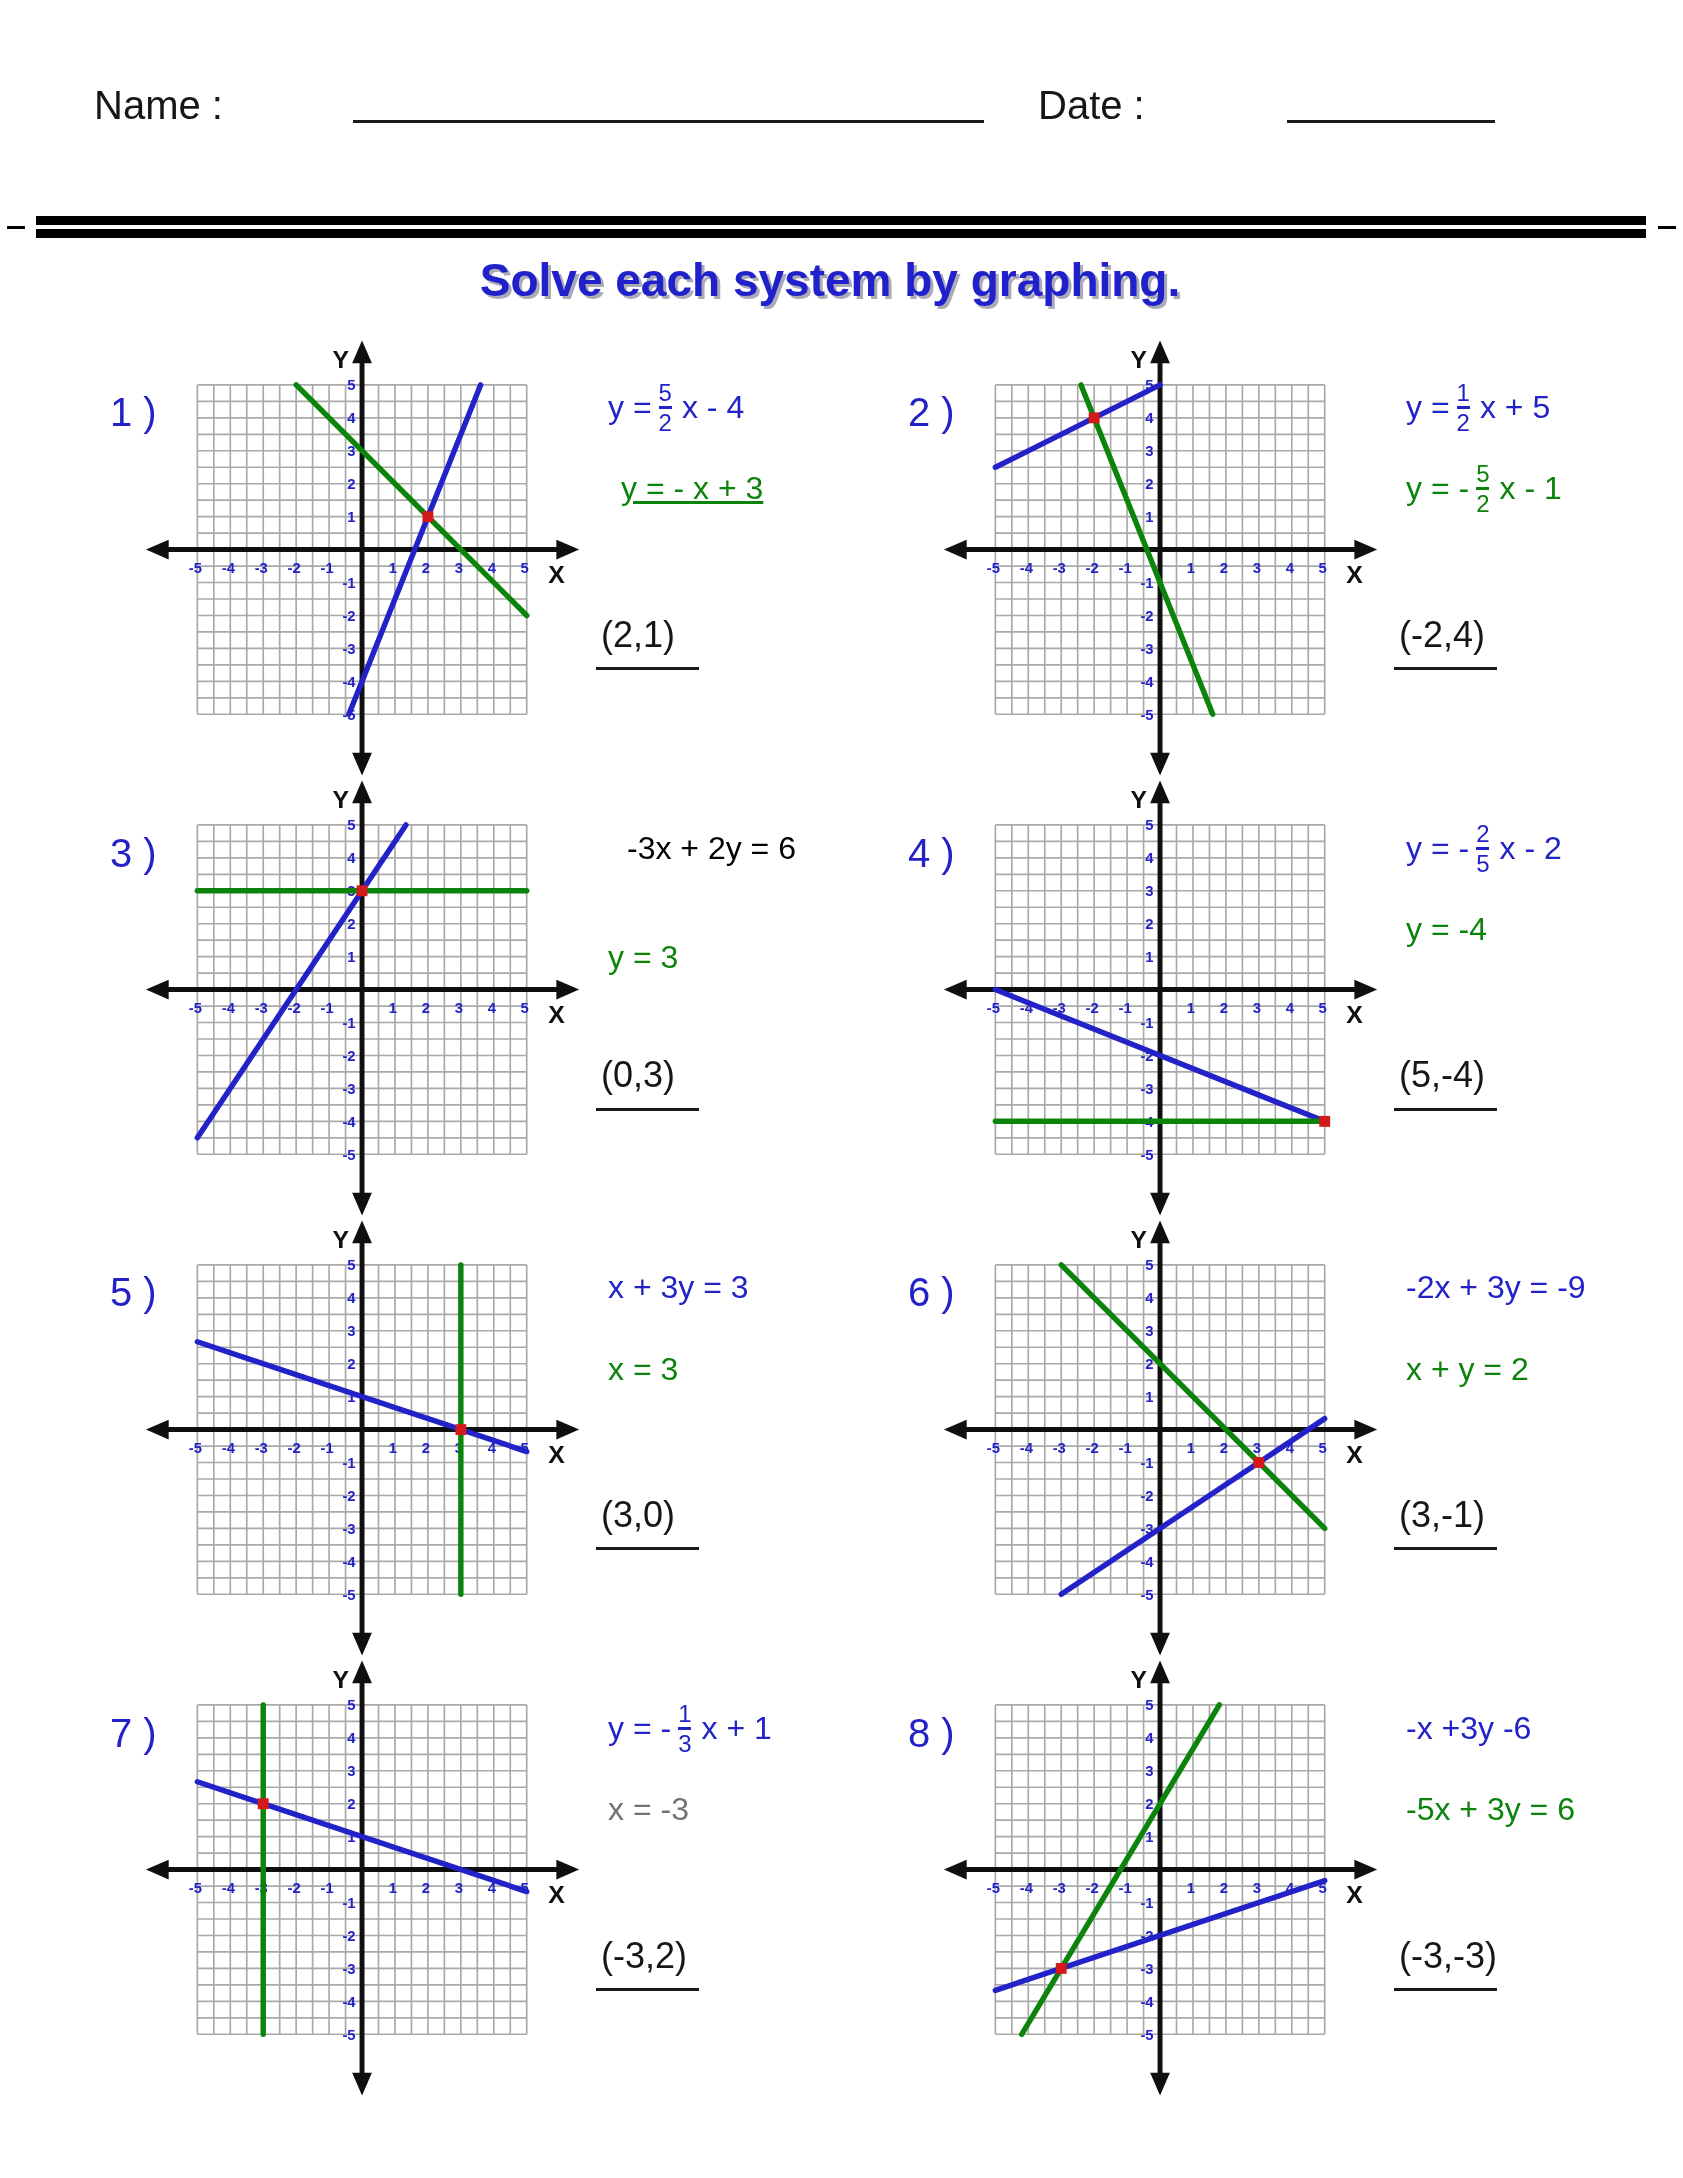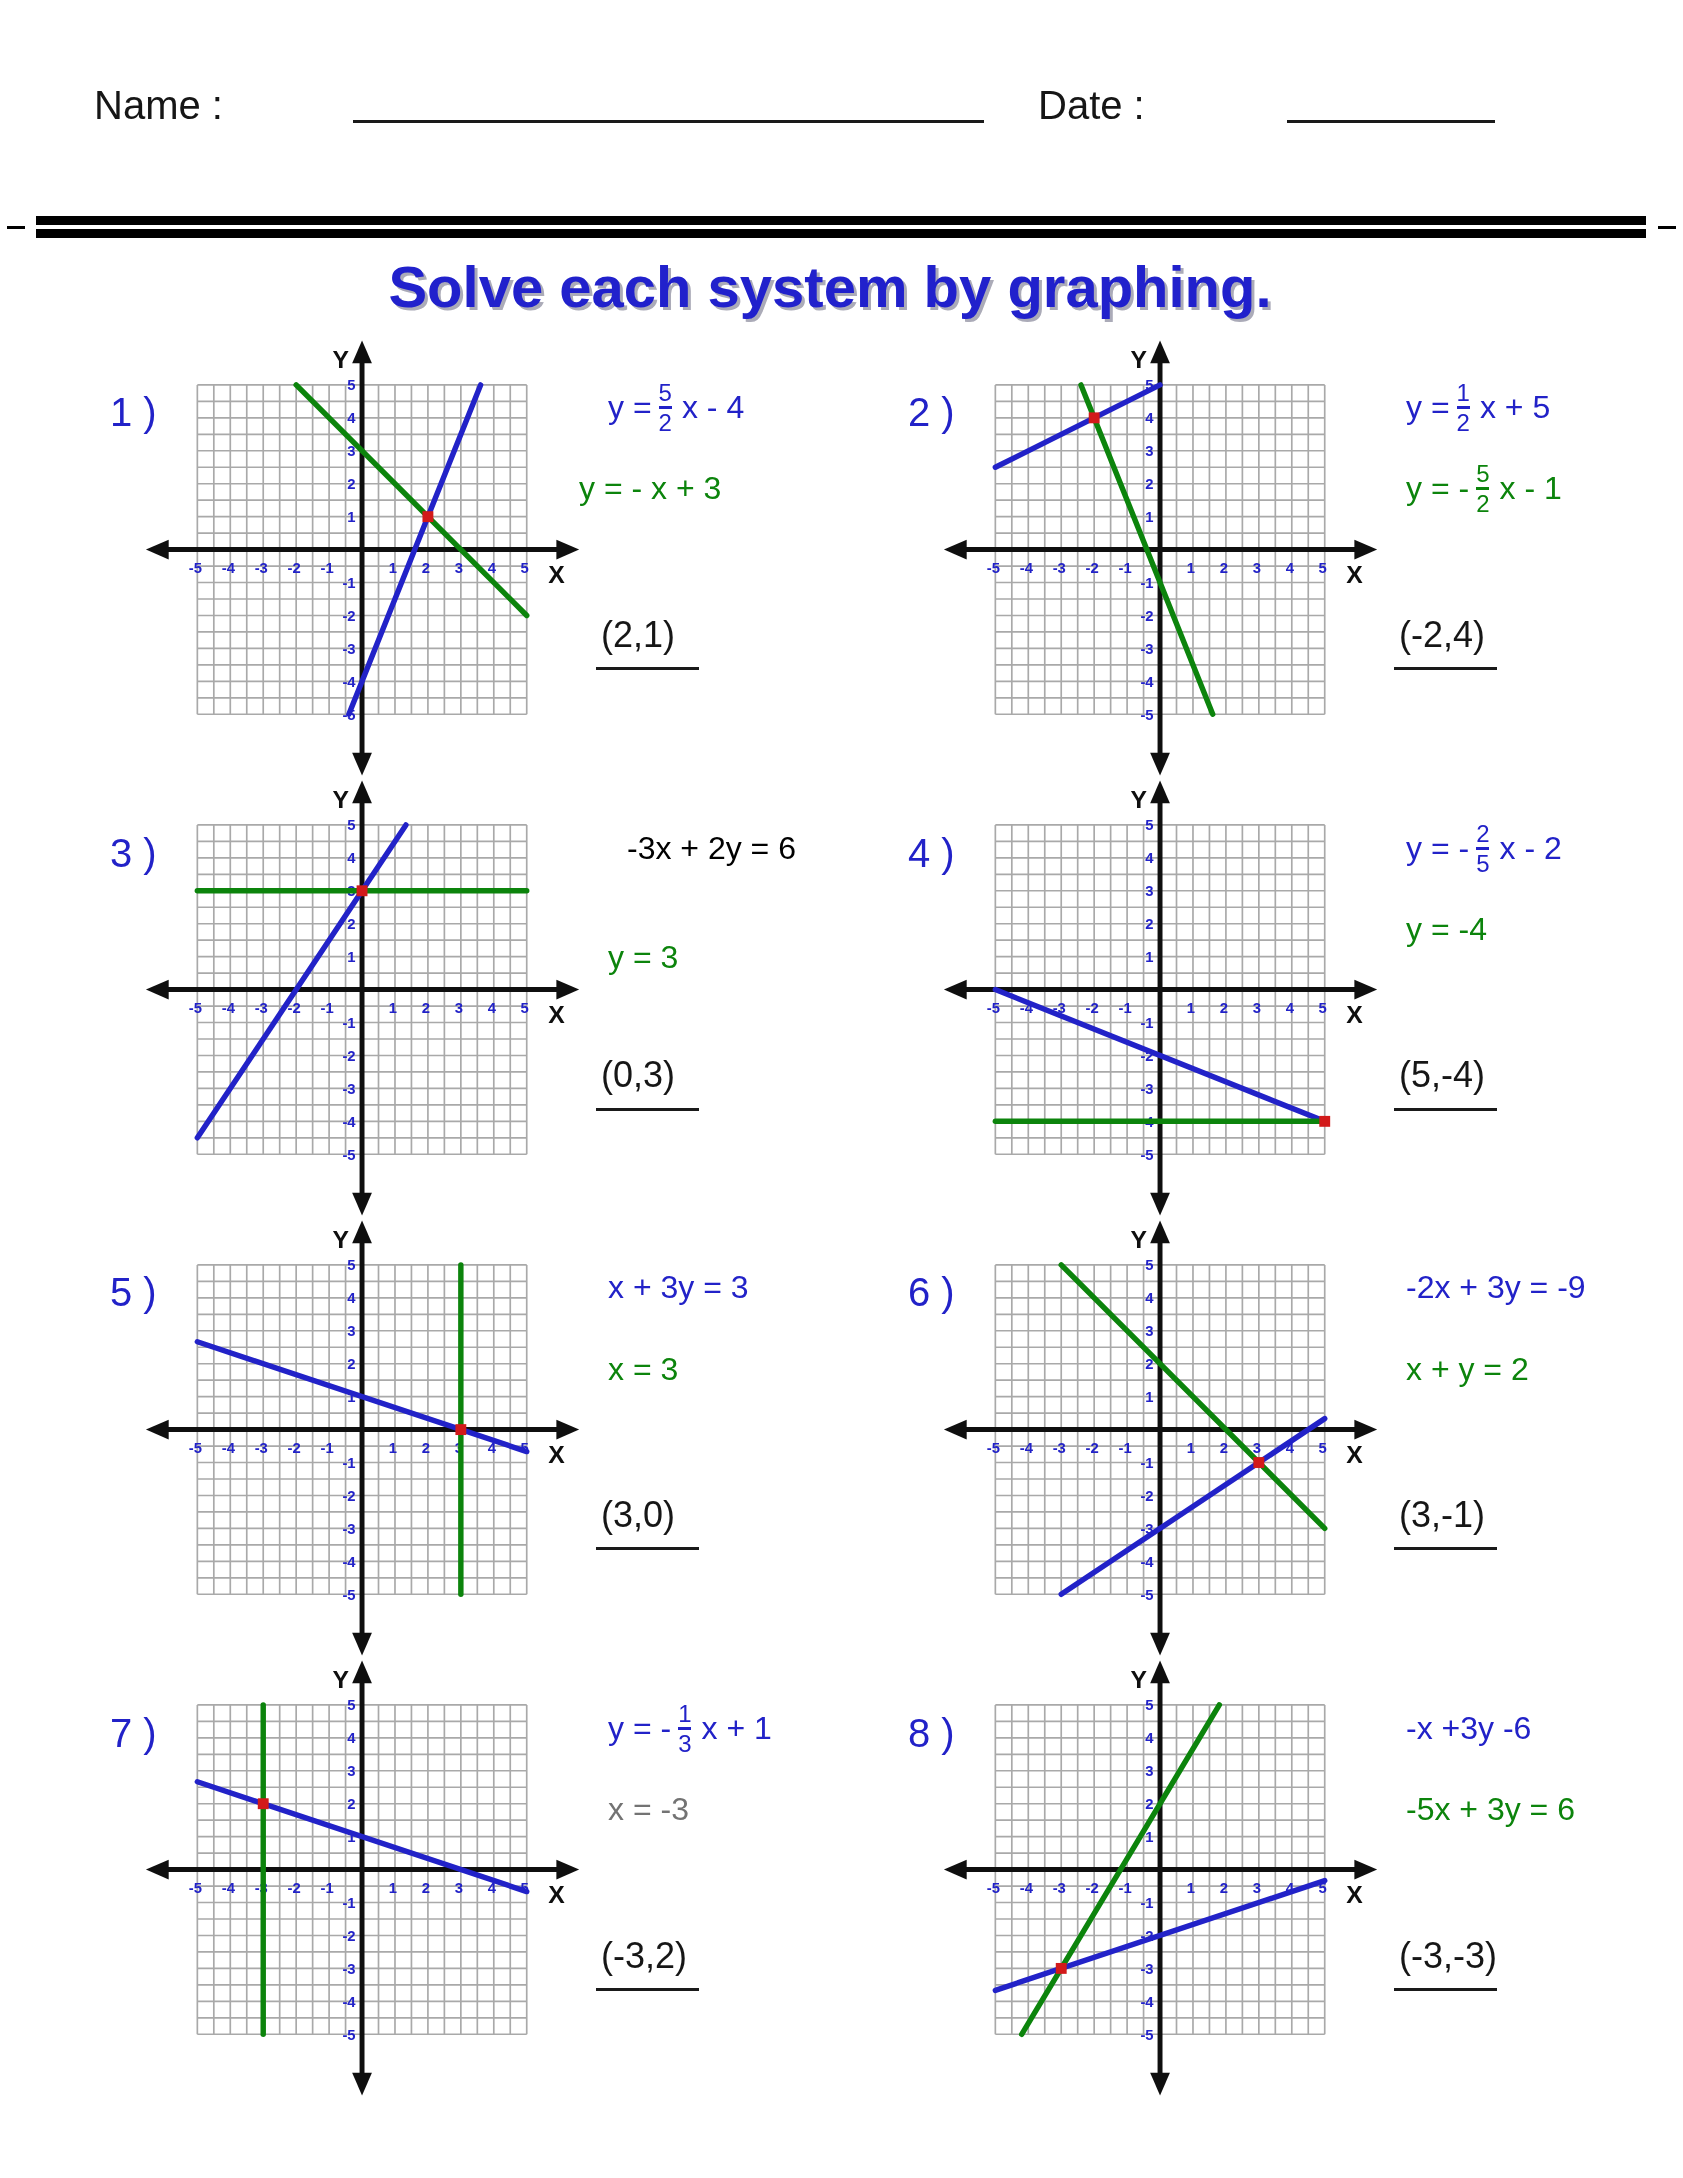--- a/index.html
+++ b/index.html
@@ -9,21 +9,21 @@
   }
   .abs{position:absolute;}
   .hdr-label{font-size:40px;color:#161616;}
   .rule{background:#1a1a1a;height:3px;}
   .sep-bar{
     height:22px;
     background:linear-gradient(#000 0 9px,#fff 9px 13px,#000 13px 22px);
   }
   .sep-dash{height:3px;background:#000;}
   .worksheet-title{
-    font-size:58px;font-weight:bold;white-space:nowrap;
+    font-size:46px;font-weight:bold;white-space:nowrap;
     transform:translateX(-50%);
   }
   .pnum{font-size:40px;white-space:nowrap;}
   .eq{
     display:flex;align-items:center;height:75px;
     font-size:32px;white-space:nowrap;
   }
   .eq .frac{
     display:inline-flex;flex-direction:column;align-items:center;
     font-size:24px;line-height:1.05;margin:0 7px 0 4px;
@@ -136,21 +136,21 @@
     </svg>
     <div class="eq" style="position: absolute; left: 605px; top: 370px; color: rgb(34, 34, 200);">
       <span style="margin: 0px 3px;">y =</span>
       <span class="frac">
         <span>5</span>
         <span class="bar"></span>
         <span>2</span>
       </span>
       <span style="margin: 0px 3px;">x - 4</span>
     </div>
-    <div class="eq" style="position: absolute; left: 576px; top: 451px; color: rgb(12, 132, 12);">
+    <div class="eq" style="position: absolute; left: 618px; top: 451px; color: rgb(12, 132, 12); text-decoration: underline;">
       <span style="margin: 0px 3px;">y = - x + 3</span>
     </div>
     <div class="answer" style="position: absolute; left: 601px; top: 614px; text-align: right;">(2,1)</div>
     <div class="rule" style="position: absolute; left: 596px; top: 667px; width: 103px; height: 3px;"></div>
     <div class="pnum" style="position: absolute; left: 908px; top: 390px; color: rgb(34, 34, 200);">2 )</div>
     <svg width="455" height="446" viewBox="0 0 460 450" style="position: absolute; left: 936px; top: 335px;">
       <g stroke="#A9A9A9" stroke-width="1.7">
         <line x1="60" y1="50" x2="60" y2="383"></line>
         <line x1="60" y1="50" x2="393" y2="50"></line>
         <line x1="76.65" y1="50" x2="76.65" y2="383"></line>

